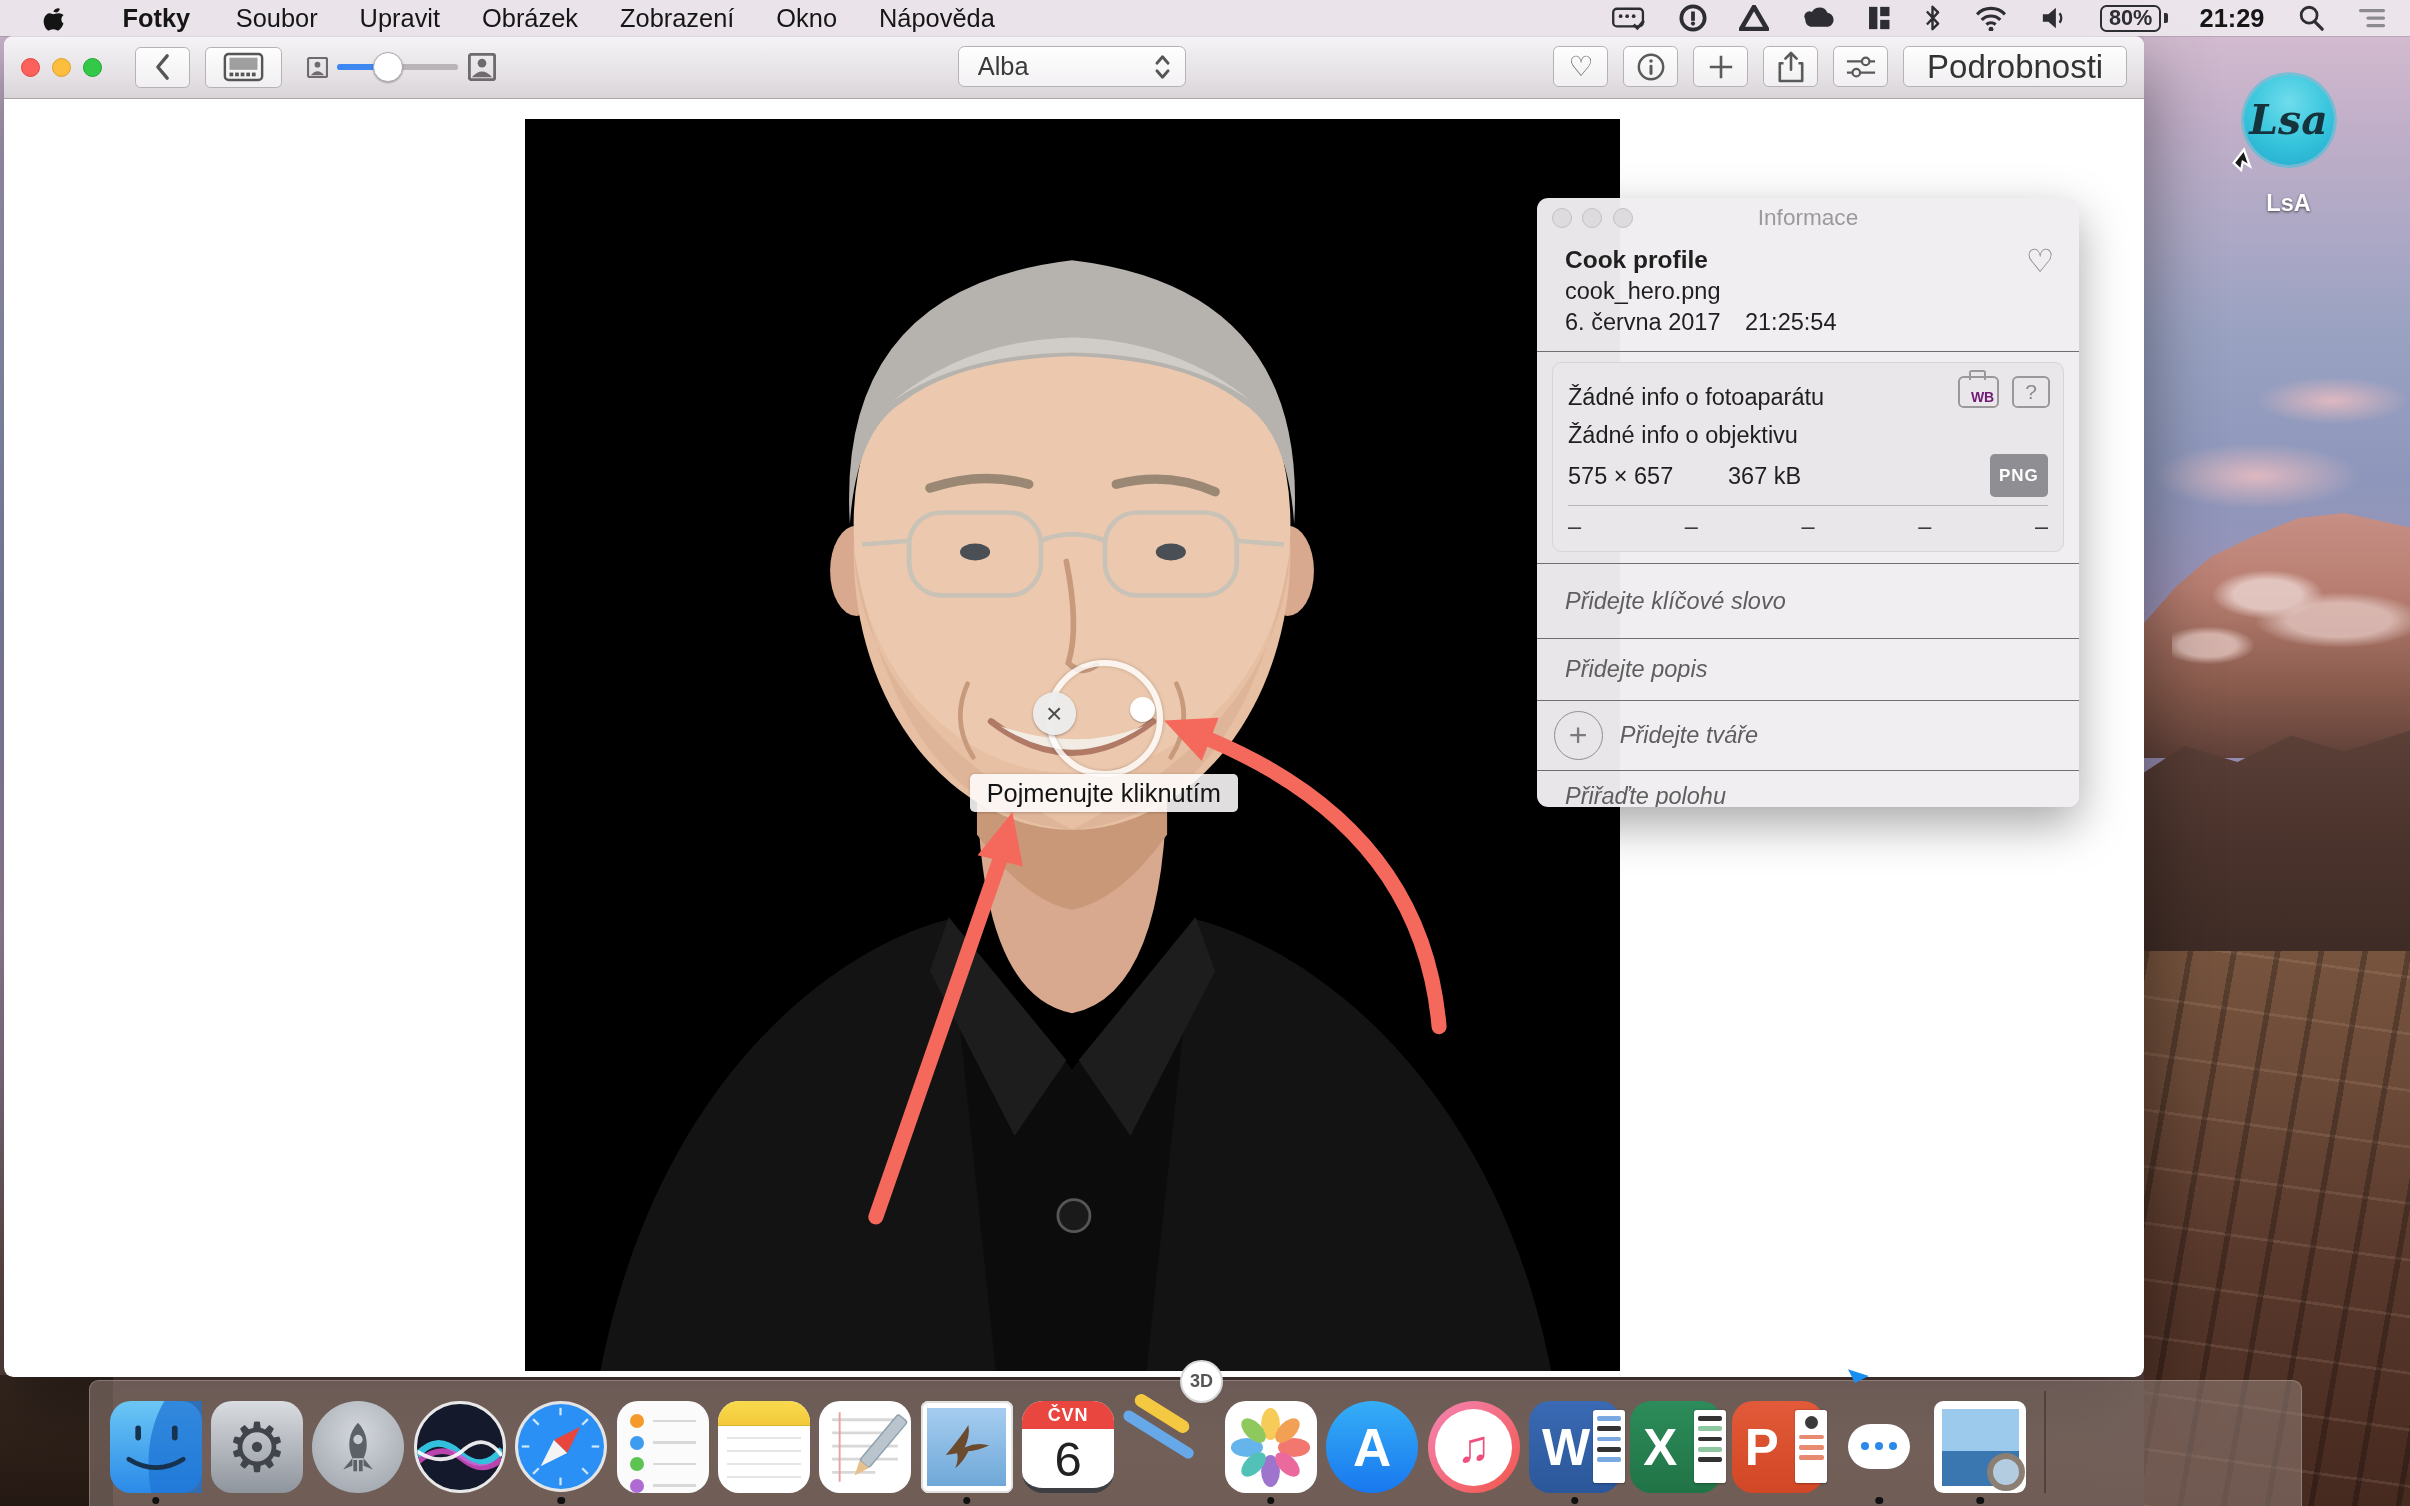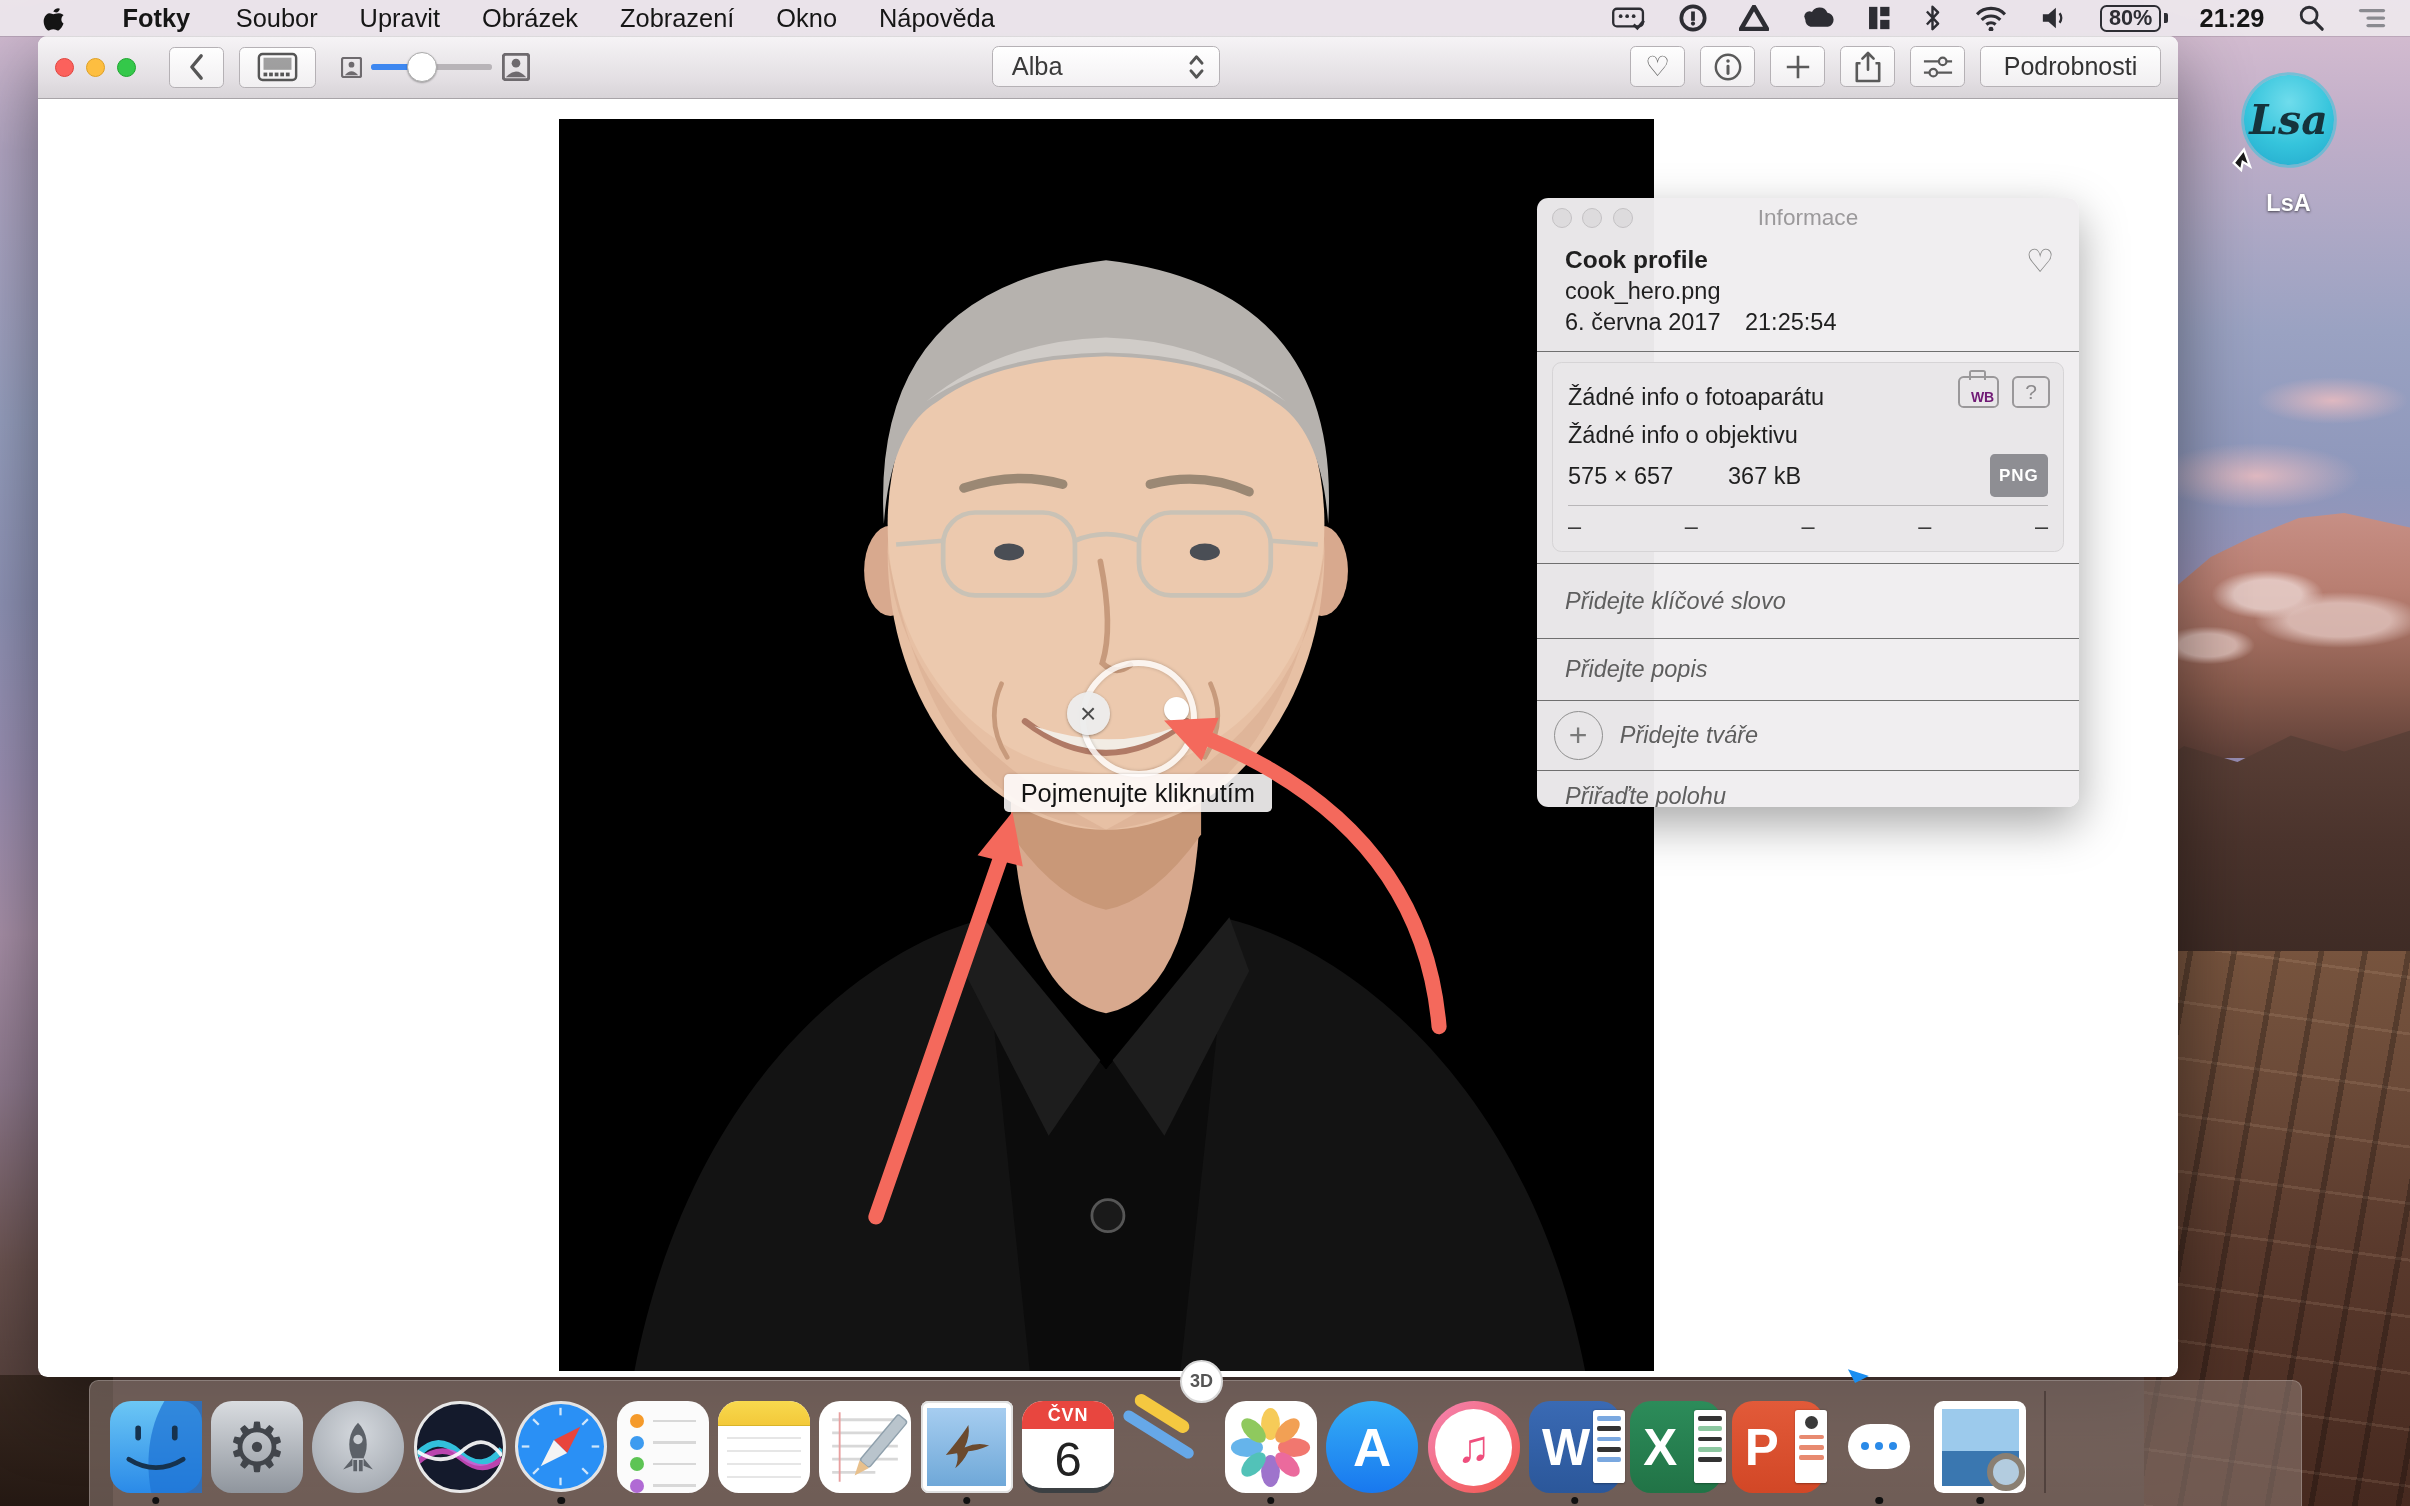--- a/index.html
+++ b/index.html
@@ -36,37 +36,37 @@
   .menu-item.app { font-weight:bold; padding-right:24.5px; }
   .mb-right { margin-left:auto; display:flex; align-items:center; gap:32px; padding-right:24.5px; }
   .mb-right svg { display:block; }
   .battery-pill { display:flex; align-items:center; gap:2.8px; }
   .battery-body { border:2.4px solid #2d2d33; border-radius:6.6px; padding:0 6.6px; font-size:21.7px; font-weight:bold; color:#2d2d33; height:27px; display:flex; align-items:center; }
   .battery-nub { width:3.8px; height:10.4px; background:#2d2d33; border-radius:0 1.9px 1.9px 0; }
   .clock { font-size:25.4px;font-weight:bold; }
 
   
   .window { position:absolute; left:3.8px; top:36px; width:2140px; height:1341px; border-radius:9.4px;
-    background:#ffffff; box-shadow:0 28px 75px rgba(0,0,0,.45); z-index:10; overflow:hidden;margin-left:34px; }
+    background:#ffffff; box-shadow:0 28px 75px rgba(0,0,0,.45); z-index:10; overflow:hidden; }
   .toolbar { height:63px; background:linear-gradient(180deg,#f6f4f6 0%,#e3dfe3 70%,#d8d4d8 100%);
     border-bottom:0.9px solid #a8a4a8; display:flex; align-items:center; padding:0 17px; position:relative; }
   .tl { width:19px; height:19px; border-radius:50%; margin-right:12.2px; }
   .tl.red { background:#fc615c; border:0.9px solid #e0443e; }
   .tl.yellow { background:#fdbe40; border:0.9px solid #dfa023; }
   .tl.green { background:#34c84a; border:0.9px solid #1ea62f; }
   .tb-btn { height:41px; min-width:55px; background:linear-gradient(180deg,#fefefe,#f1eff1); border:0.9px solid #b5b1b5;
     border-radius:5.6px; display:flex; align-items:center; justify-content:center; color:#565656; margin-left:15px; }
   .zoom-slider { display:flex; align-items:center; margin-left:24.5px; gap:9.4px; }
   .slider-track { width:121px; height:5.6px; border-radius:2.8px; background:linear-gradient(90deg,#3d87f0 0 49px,#b8b4b8 49px); position:relative; }
   .slider-knob { position:absolute; left:36px; top:-12.2px; width:30px; height:30px; border-radius:50%; background:#fff; border:0.9px solid #ababab; box-shadow:0 0.9px 1.9px rgba(0,0,0,.3); }
   .album-popup { position:absolute; left:954px; top:10.4px; width:228px; height:41px; background:linear-gradient(180deg,#fff,#f3f1f3);
     border:0.9px solid #b5b1b5; border-radius:6.6px; display:flex; align-items:center; padding:0 13px 0 19px; font-size:25.4px; color:#3a3a3a; }
   .album-popup .chev { margin-left:auto; }
   .tb-right { position:absolute; right:17px; top:10.4px; display:flex; }
-  .details-btn { padding:0 22.6px; font-size:25px; color:#333; }
+  .details-btn { padding:0 22.6px; font-size:33px; color:#333; }
   .heart-glyph { font-size:28px; color:#6a6a6a; }
 
   
   .photo { position:absolute; left:521px; top:83px; width:1095px; height:1252px; background:#000; }
   .photo svg.portrait { position:absolute; inset:0; }
   .face-ring { position:absolute; left:521px; top:541px; width:117px; height:117px; border-radius:50%;
     border:6.6px solid rgba(255,255,255,.8); box-shadow:0 0 3.8px rgba(0,0,0,.25), inset 0 0 3.8px rgba(0,0,0,.2); }
   .face-x { position:absolute; left:508px; top:573px; width:43px; height:43px; border-radius:50%;
     background:rgba(236,236,236,.96); box-shadow:0 0.9px 2.8px rgba(0,0,0,.35); display:flex; align-items:center; justify-content:center;
     font-size:28px; color:#4c4c4c; }

